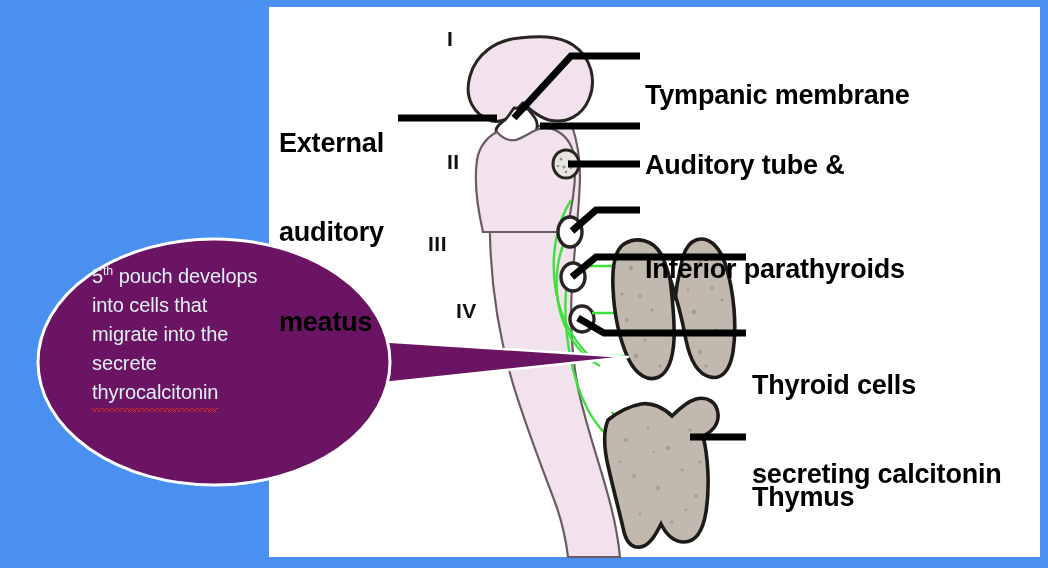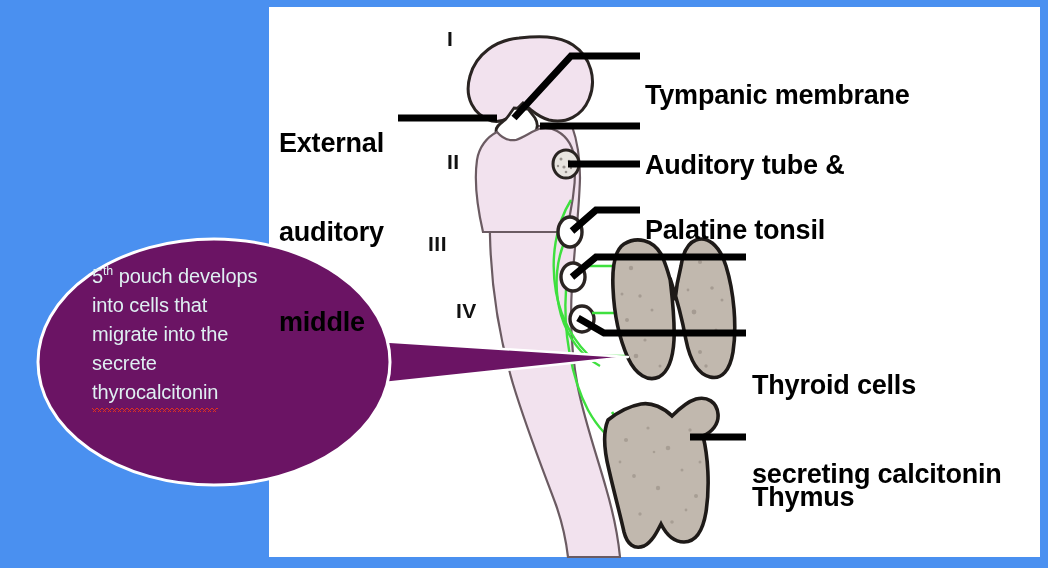--- a/index.html
+++ b/index.html
@@ -271,35 +271,35 @@
     </div>
 
     <div class="roman" style="left:447px; top:27px;">I</div>
     <div class="roman" style="left:420px; top:150px;margin-left:27px;">II</div>
     <div class="roman" style="left:428px; top:232px;">III</div>
     <div class="roman" style="left:456px; top:299px;">IV</div>
 
     <div class="lbl" style="left:279px; top:70px;">
       <div>External</div>
       <div>auditory</div>
-      <div>middle</div>
+      <div>meatus</div>
     </div>
 
     <div class="lbl" style="left:645px; top:22px;">
       <div>Tympanic membrane</div>
     </div>
 
     <div class="lbl" style="left:645px; top:92px;">
       <div>Auditory tube &amp;</div>
     </div>
 
-    <div class="lbl" style="left:645px; top:157px;">
-      <div>Palatine tonsil</div>
-    </div>
-
+
+    <div class="lbl" style="left:645px; top:196px;">
+      <div>Inferior parathyroids</div>
+    </div>
 
 
     <div class="lbl" style="left:752px; top:312px;">
       <div>Thyroid cells</div>
       <div>secreting calcitonin</div>
     </div>
 
     <div class="lbl" style="left:752px; top:424px;">
       <div>Thymus</div>
     </div>

